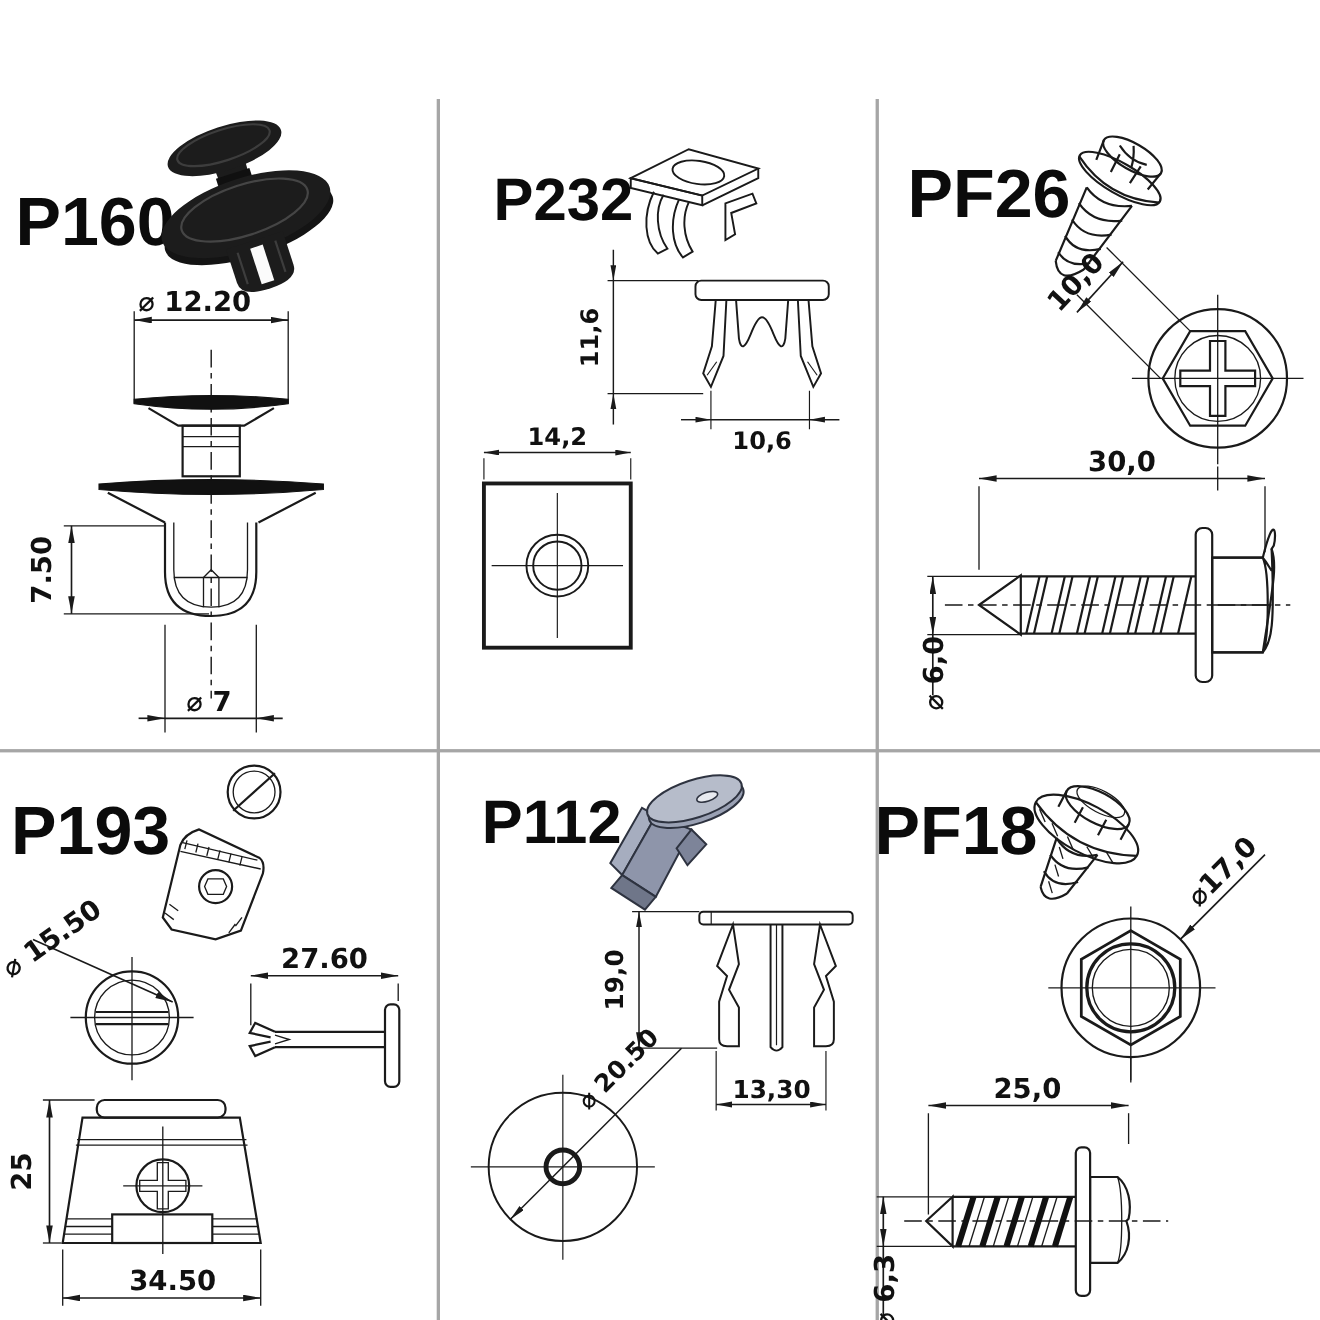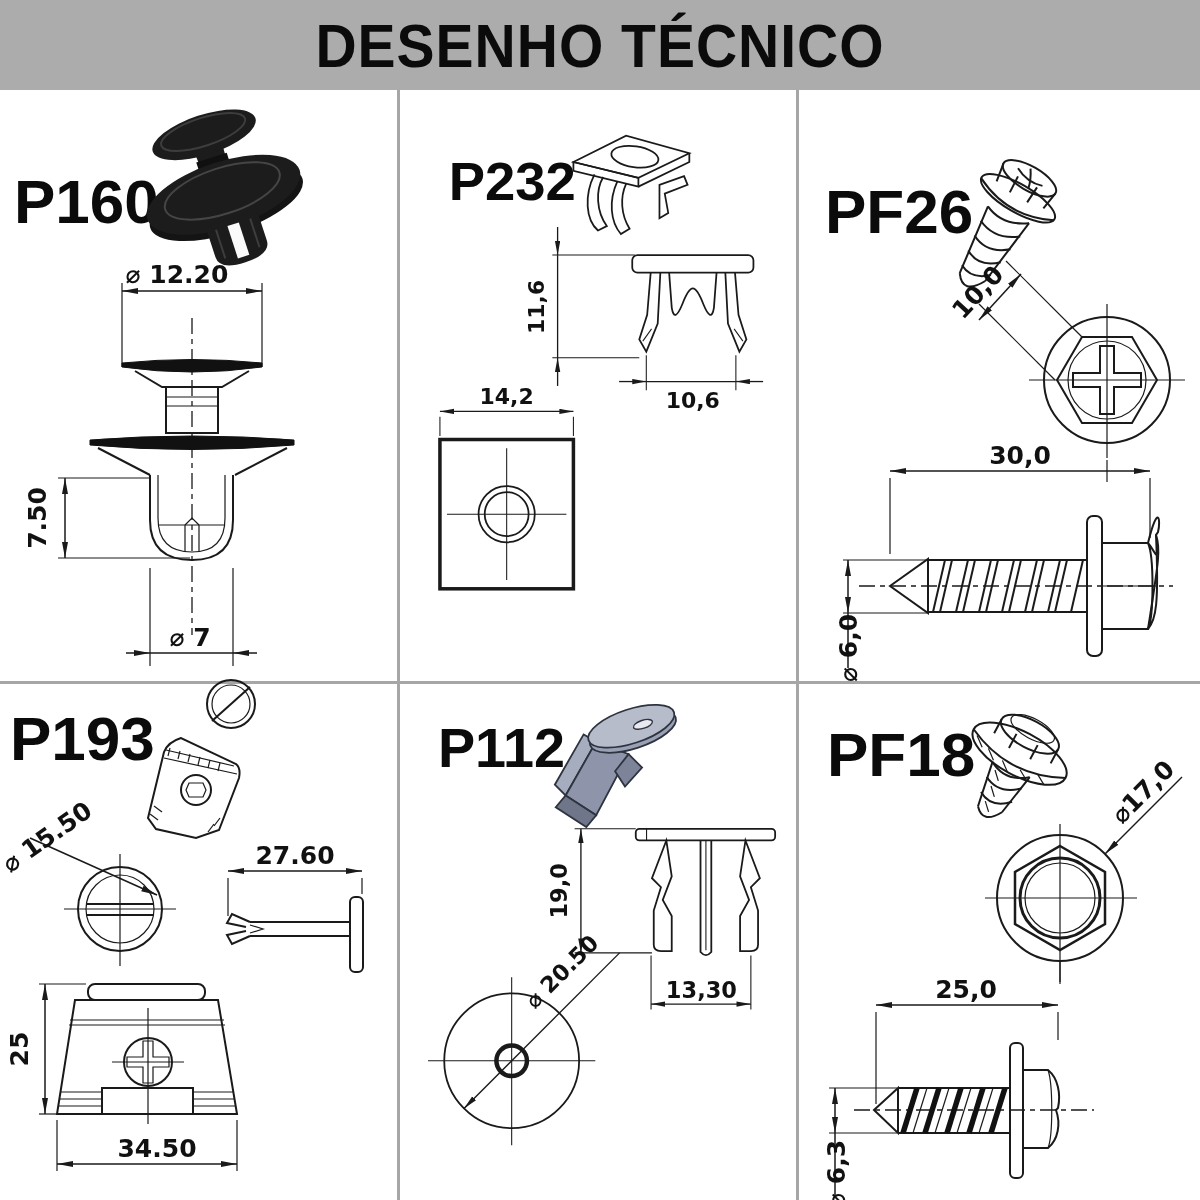--- a/index.html
+++ b/index.html
@@ -28,23 +28,20 @@
 <svg width="0" height="0" style="position:absolute" aria-hidden="true">
   <defs>
     <marker id="ah" markerUnits="userSpaceOnUse" markerWidth="17" markerHeight="7" refX="16" refY="3" orient="auto-start-reverse">
       <path d="M0,0 L16,3 L0,6 Z" fill="#1a1a1a"></path>
     </marker>
   </defs>
 </svg>
 
 <div id="page">
 
-  <div id="title-bar">
-    <h1>DESENHO TÉCNICO</h1>
-  </div>
 
   <div class="vdiv" style="left:397px"></div>
   <div class="vdiv" style="left:796px"></div>
   <div class="hdiv" style="top:681px"></div>
 
   <div class="cell" style="left:0;top:90px;width:397px;height:591px">
     <svg viewBox="0 0 397 591">
       <text class="plabel" x="14" y="133">P160</text>
 
       <g transform="translate(222,100) rotate(-18)">
@@ -151,21 +148,21 @@
 
       <g>
         <line class="dimln" x1="18" y1="366" x2="170" y2="366" marker-start="url(#ah)" marker-end="url(#ah)"></line>
         <line class="thin" x1="18" y1="372" x2="18" y2="394"></line>
         <line class="thin" x1="170" y1="372" x2="170" y2="394"></line>
         <text class="dim" x="94" y="358" text-anchor="middle">14,2</text>
       </g>
     </svg>
   </div>
 
-  <div class="cell" style="left:799px;top:108px;width:401px;height:591px">
+  <div class="cell" style="left:799px;top:72px;width:401px;height:591px">
     <svg viewBox="0 0 401 591">
       <text class="plabel" x="26" y="125">PF26</text>
 
       <g transform="translate(203,118) rotate(30)">
         <ellipse class="ln" cx="0" cy="-55" rx="30" ry="12"></ellipse>
         <path class="ln" d="M-15,-58 Q0,-50 15,-55 M-4,-64 Q2,-55 4,-46"></path>
         <path class="ln" d="M-30,-55 L-27,-36 M30,-55 L27,-36 M-11,-51 L-10,-33 M11,-51 L10,-33"></path>
         <ellipse class="ln" cx="0" cy="-32" rx="42" ry="14"></ellipse>
         <path class="ln" d="M-42,-31 Q0,-10 42,-31"></path>
         <path class="ln" d="M-22,-10 Q0,0 22,-16 M-21,6 Q0,16 21,0 M-19,22 Q0,32 19,16 M-17,38 Q0,48 17,32 M-15,54 Q0,62 15,48"></path>
@@ -225,21 +222,21 @@
       <g>
         <line class="thin" x1="44" y1="452" x2="128" y2="452"></line>
         <line class="thin" x1="44" y1="505" x2="128" y2="505"></line>
         <line class="dimln" x1="49" y1="452" x2="49" y2="505" marker-start="url(#ah)" marker-end="url(#ah)"></line>
         <line class="dimln" x1="49" y1="505" x2="49" y2="560"></line>
         <text class="dim" text-anchor="middle" transform="translate(58,540) rotate(-90)">⌀ 6,0</text>
       </g>
     </svg>
   </div>
 
-  <div class="cell" style="left:0;top:668px;width:397px;height:516px">
+  <div class="cell" style="left:0;top:684px;width:397px;height:516px">
     <svg viewBox="0 0 397 516">
       <text class="plabel" x="10" y="92">P193</text>
 
       <g>
         <circle class="ln" cx="231" cy="36" r="24"></circle>
         <circle class="thin" cx="231" cy="36" r="19"></circle>
         <line class="ln" x1="212" y1="53" x2="250" y2="19"></line>
         <path class="ln" d="M148,150 L164,84 Q168,74 181,70 L236,96 Q241,100 239,110 L219,162 L196,170 L156,161 Z"></path>
         <path class="thin" d="M166,82 L234,98 M164,90 L237,106"></path>
         <g class="thin">
@@ -365,21 +362,21 @@
         <line class="thin" x1="102" y1="326" x2="102" y2="513"></line>
         <line class="thin" x1="9" y1="419" x2="195" y2="419"></line>
       </g>
       <g>
         <line class="dimln" x1="49" y1="472" x2="222" y2="299" marker-start="url(#ah)"></line>
         <text class="dim" text-anchor="middle" transform="translate(164,326) rotate(-45)">⌀ 20.50</text>
       </g>
     </svg>
   </div>
 
-  <div class="cell" style="left:799px;top:684px;width:401px;height:516px">
+  <div class="cell" style="left:767px;top:684px;width:401px;height:516px">
     <svg viewBox="0 0 401 516">
       <text class="plabel" x="28" y="92">PF18</text>
 
       <g transform="translate(214,82) rotate(28)">
         <ellipse class="ln" cx="0" cy="-14" rx="52" ry="22"></ellipse>
         <path class="ln" d="M-52,-14 Q0,12 52,-14"></path>
         <ellipse class="ln" cx="0" cy="-36" rx="32" ry="14"></ellipse>
         <ellipse class="thin" cx="0" cy="-42" rx="24" ry="10"></ellipse>
         <path class="ln" d="M-32,-36 L-32,-20 M32,-36 L32,-20 M-12,-30 L-12,-14 M12,-30 L12,-14"></path>
         <g class="thin">

